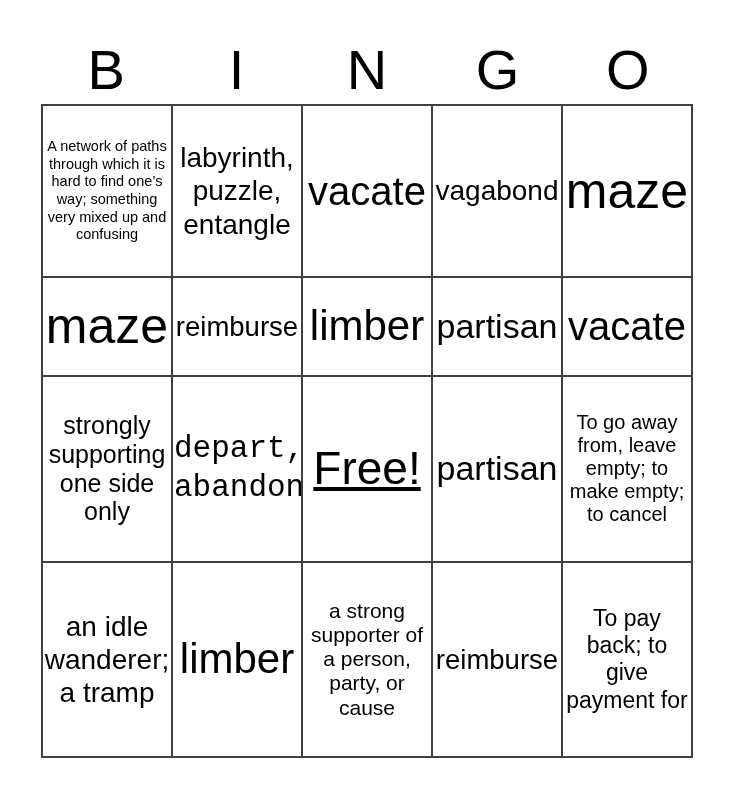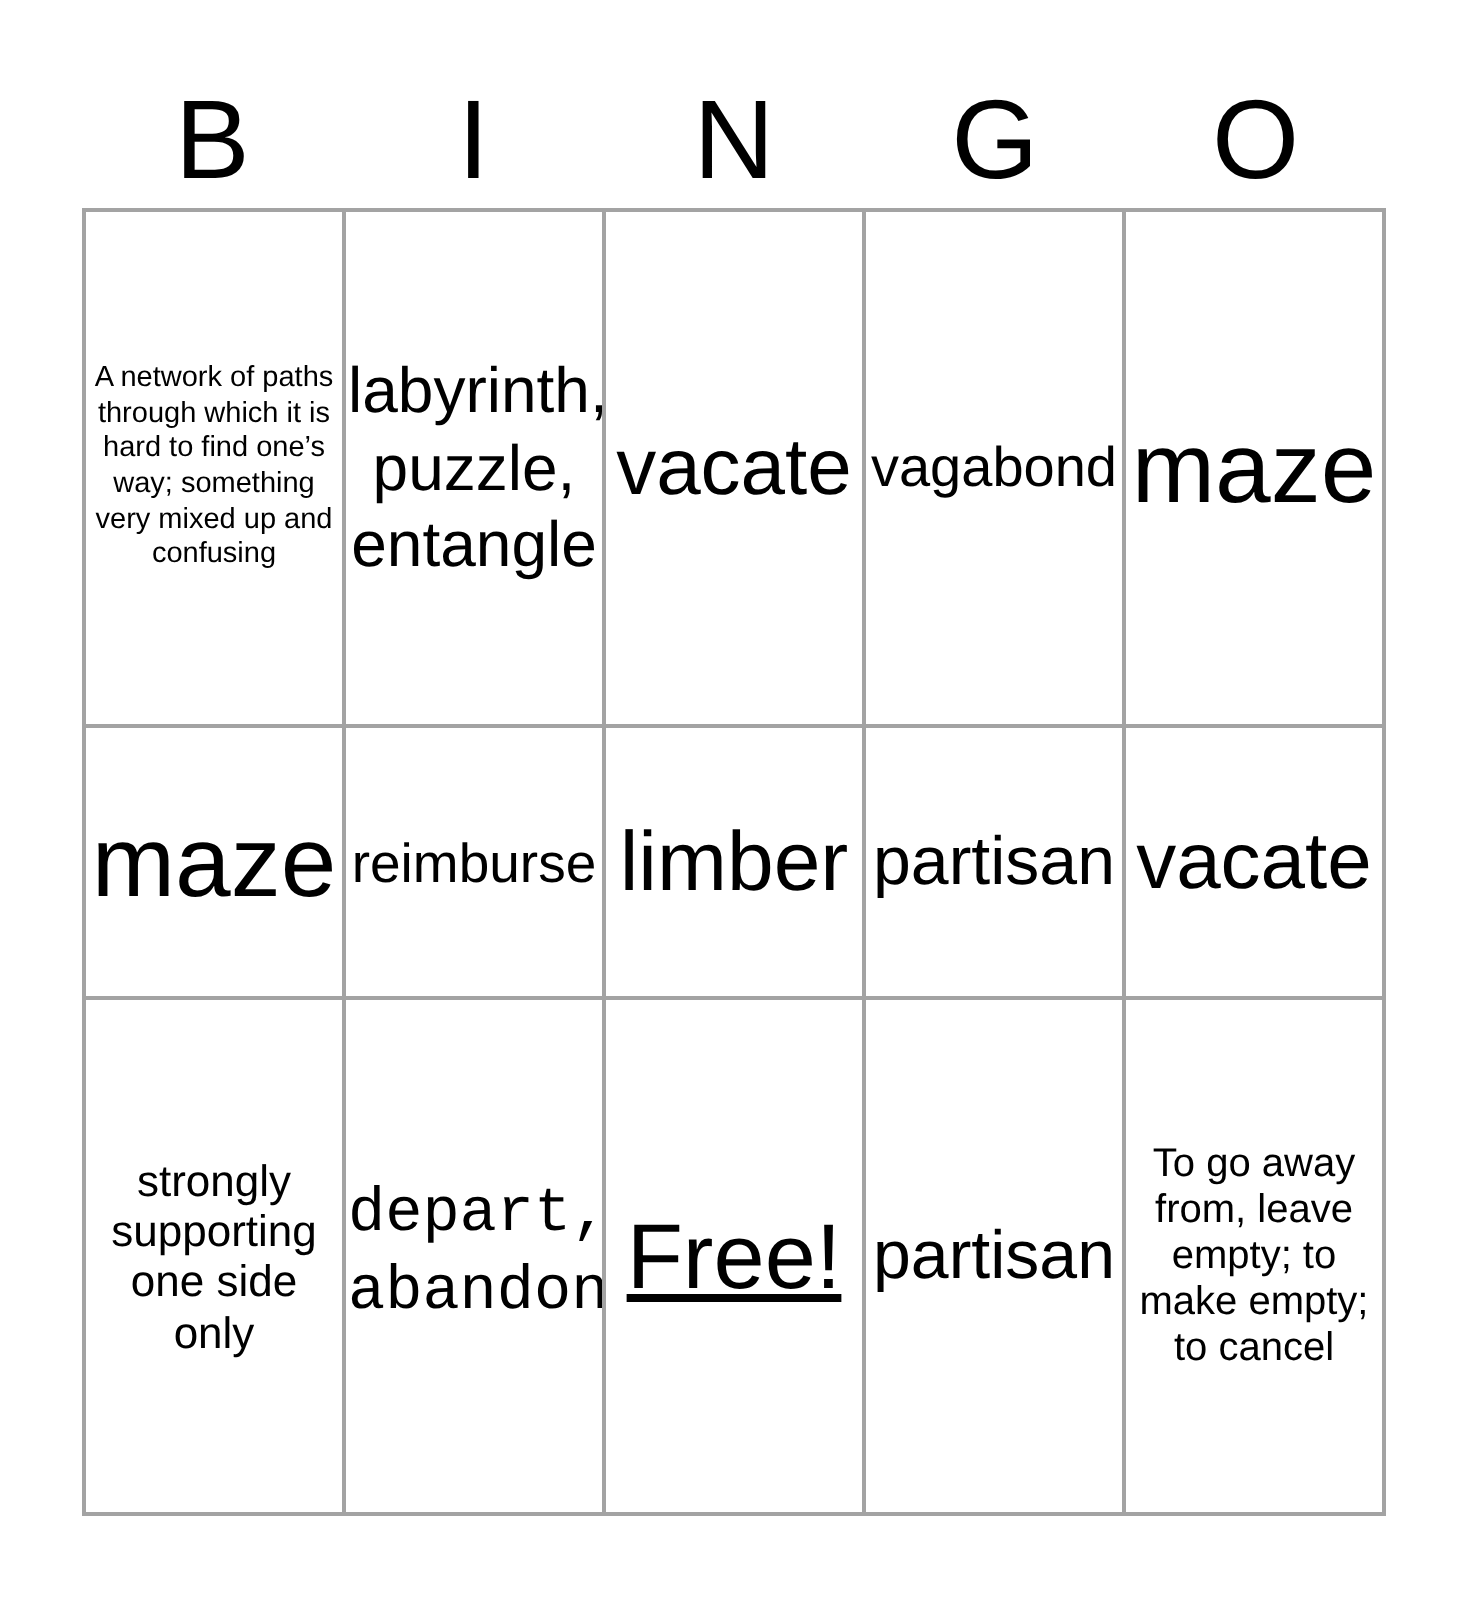--- a/index.html
+++ b/index.html
@@ -30,21 +30,21 @@
   table.bingo-grid {
     position: absolute;
     left: 41px;
     top: 104px;
     width: 652px;
     height: 654px;
     border-collapse: collapse;
     table-layout: fixed;
   }
   table.bingo-grid td {
-    border: 2px solid #a3a3a3;
+    border: 2px solid #404040;
     background: #ffffff;
     text-align: center;
     vertical-align: middle;
     padding: 0 1px;
     white-space: pre-line;
     overflow: hidden;
     color: #000000;
     line-height: 1.2;
   }
 </style>
@@ -63,45 +63,61 @@
 
   <table class="bingo-grid">
     <tbody>
       <tr>
         <td style="font-size: 14.5px; line-height: 1.22;">A network of paths
 through which it is
 hard to find one’s
 way; something
 very mixed up and
 confusing</td>
-        <td style="font-size: 32px; line-height: 1.2;">labyrinth,
+        <td style="font-size: 28px; line-height: 1.2;">labyrinth,
 puzzle,
 entangle</td>
         <td style="font-size: 40px; line-height: 1.2;">vacate</td>
         <td style="font-size: 28px; line-height: 1.2;">vagabond</td>
         <td style="font-size: 50px; line-height: 1.2;">maze</td>
       </tr>
       <tr>
         <td style="font-size: 50px; line-height: 1.2;">maze</td>
         <td style="font-size: 27.5px; line-height: 1.2;">reimburse</td>
         <td style="font-size: 42px; line-height: 1.2;">limber</td>
         <td style="font-size: 34px; line-height: 1.2;">partisan</td>
         <td style="font-size: 40px; line-height: 1.2;">vacate</td>
       </tr>
       <tr>
-        <td style="font-size: 22px; line-height: 1.15; margin-left: 40px;">strongly
+        <td style="font-size: 25px; line-height: 1.15; margin-left: 40px;">strongly
 supporting
 one side
 only</td>
         <td style="font-size: 31px; line-height: 1.25; font-family: Liberation Mono, monospace;">depart,
 abandon</td>
         <td style="font-size: 46px; line-height: 1.2; text-decoration: underline;">Free!</td>
         <td style="font-size: 34px; line-height: 1.2;">partisan</td>
         <td style="font-size: 20px; line-height: 1.15;">To go away
 from, leave
 empty; to
 make empty;
 to cancel</td>
       </tr>
+      <tr>
+        <td style="font-size: 28px; line-height: 1.18;">an idle
+wanderer;
+a tramp</td>
+        <td style="font-size: 42px; line-height: 1.2;">limber</td>
+        <td style="font-size: 21px; line-height: 1.15;">a strong
+supporter of
+a person,
+party, or
+cause</td>
+        <td style="font-size: 27.5px; line-height: 1.2;">reimburse</td>
+        <td style="font-size: 23px; line-height: 1.18;">To pay
+back; to
+give
+payment for</td>
+      </tr>
     </tbody>
   </table>
 
 </div>
 
 </body></html>

